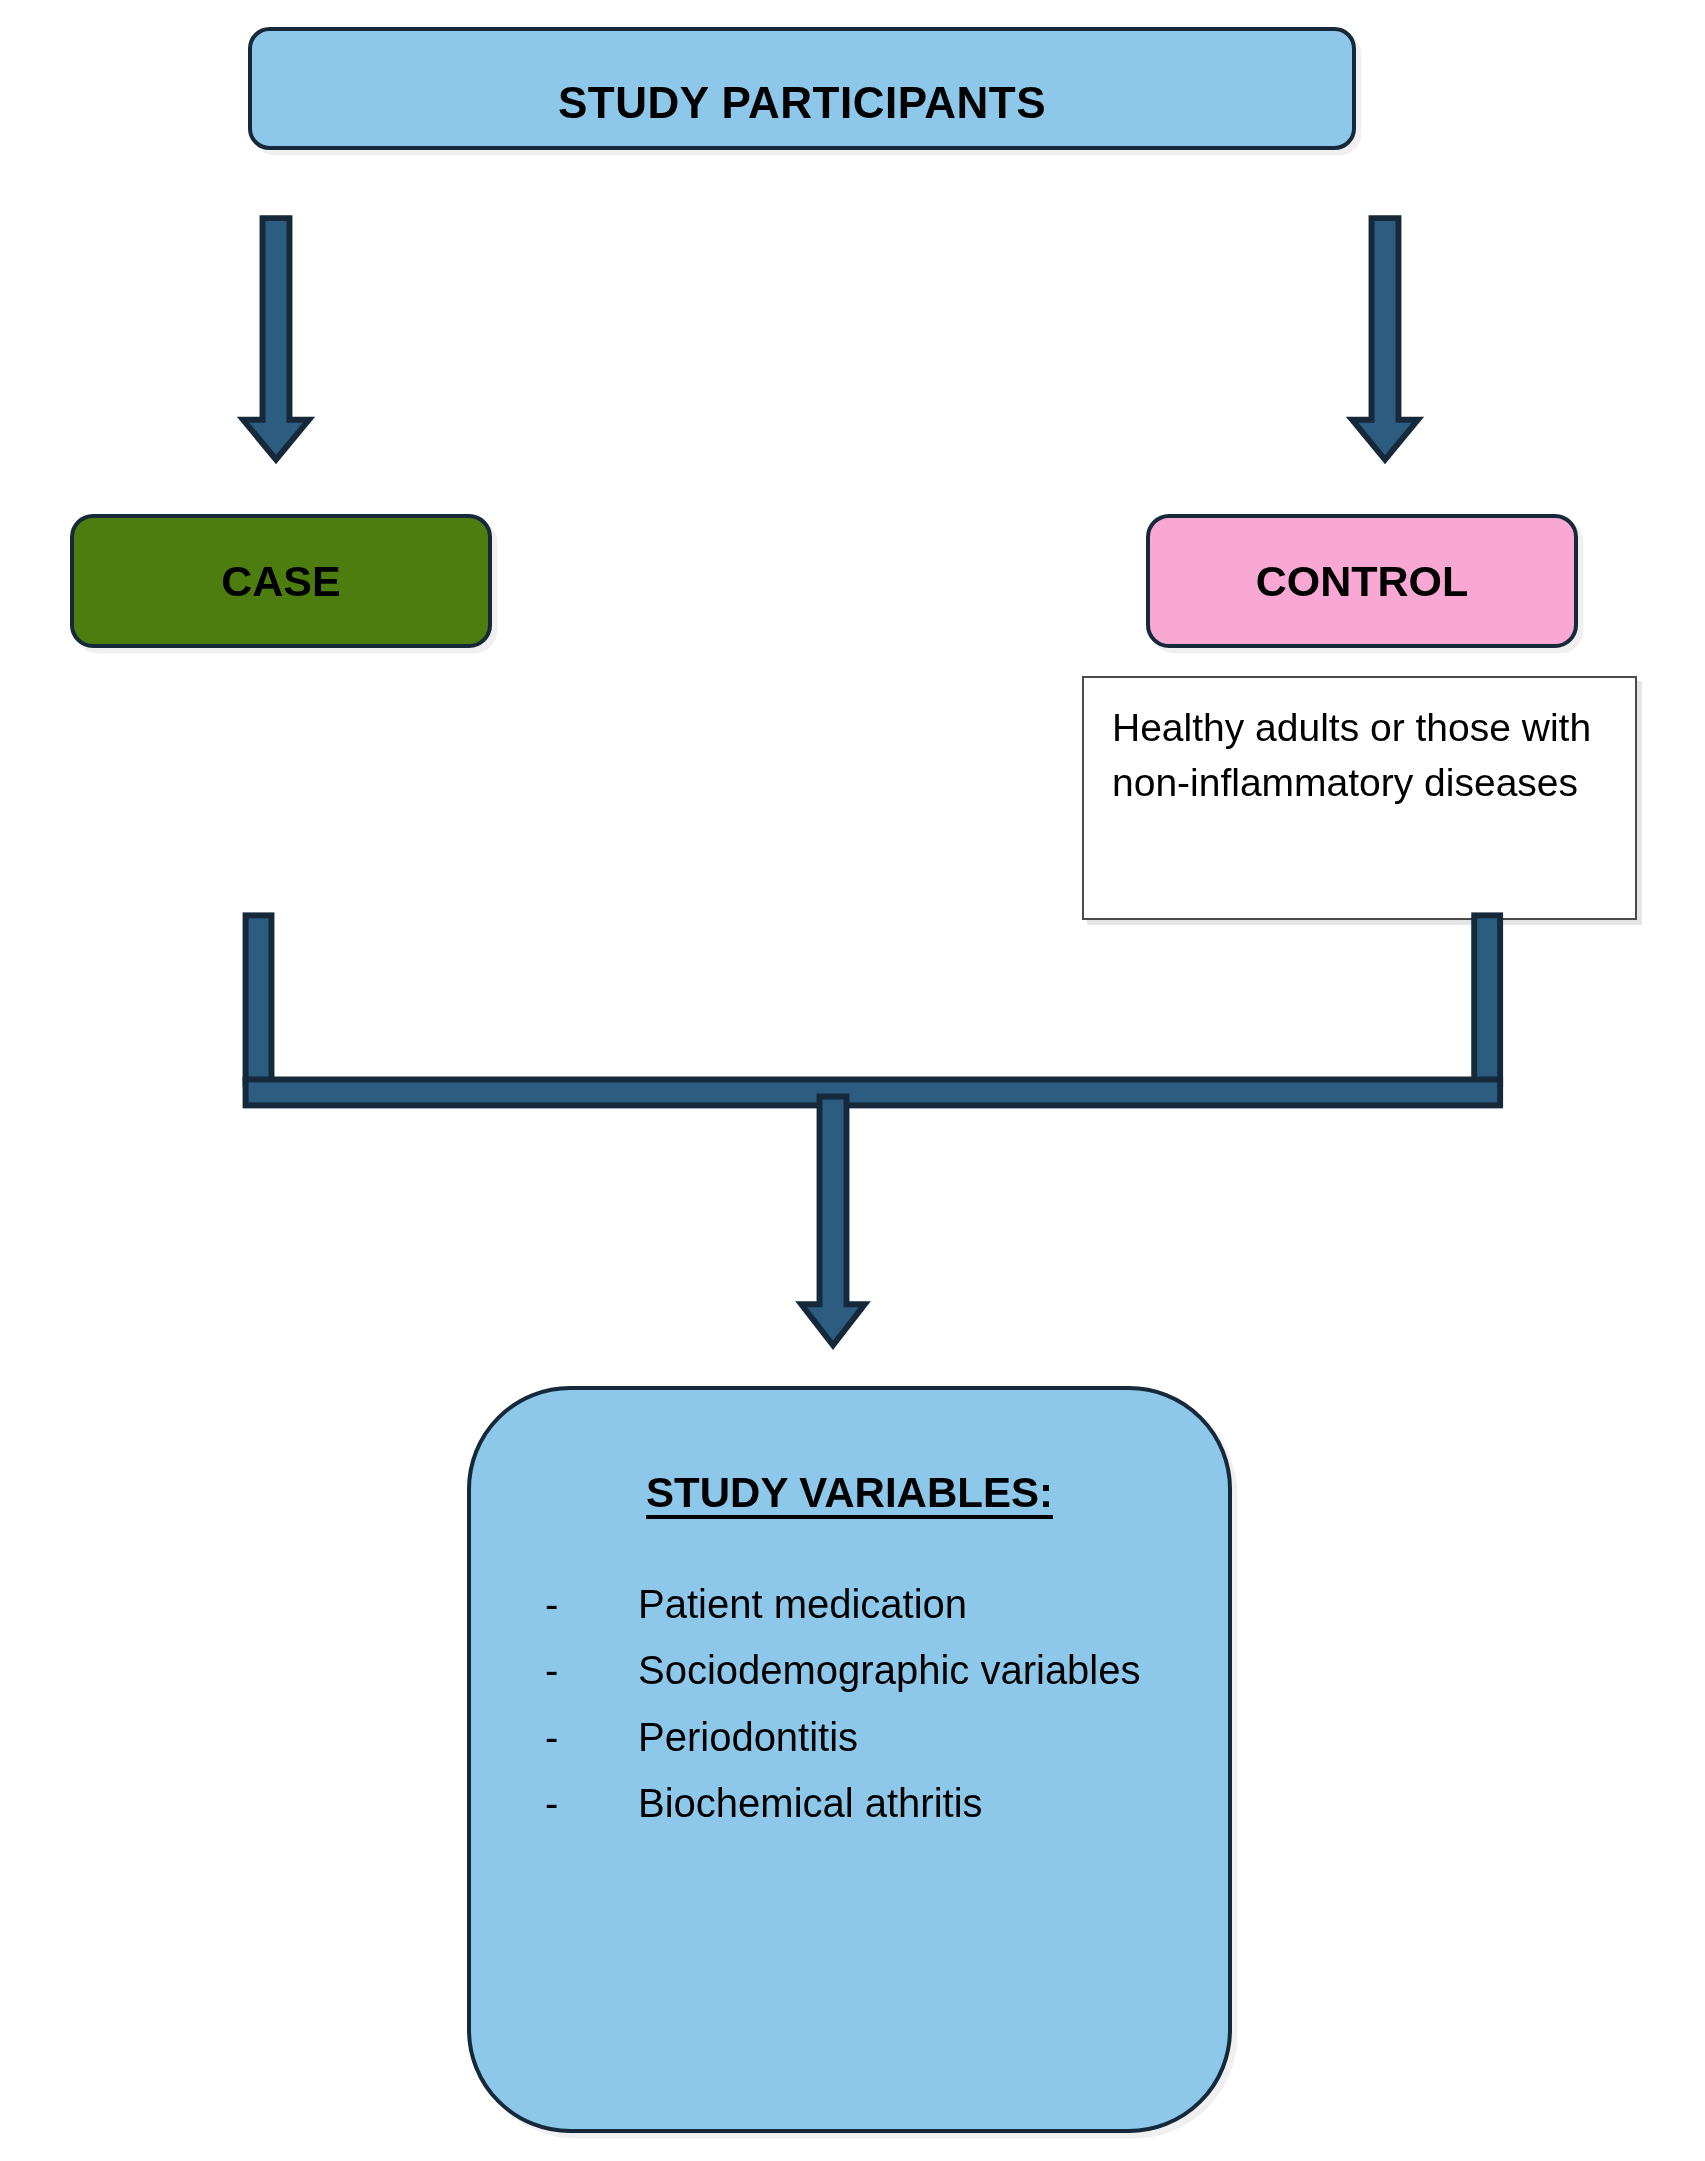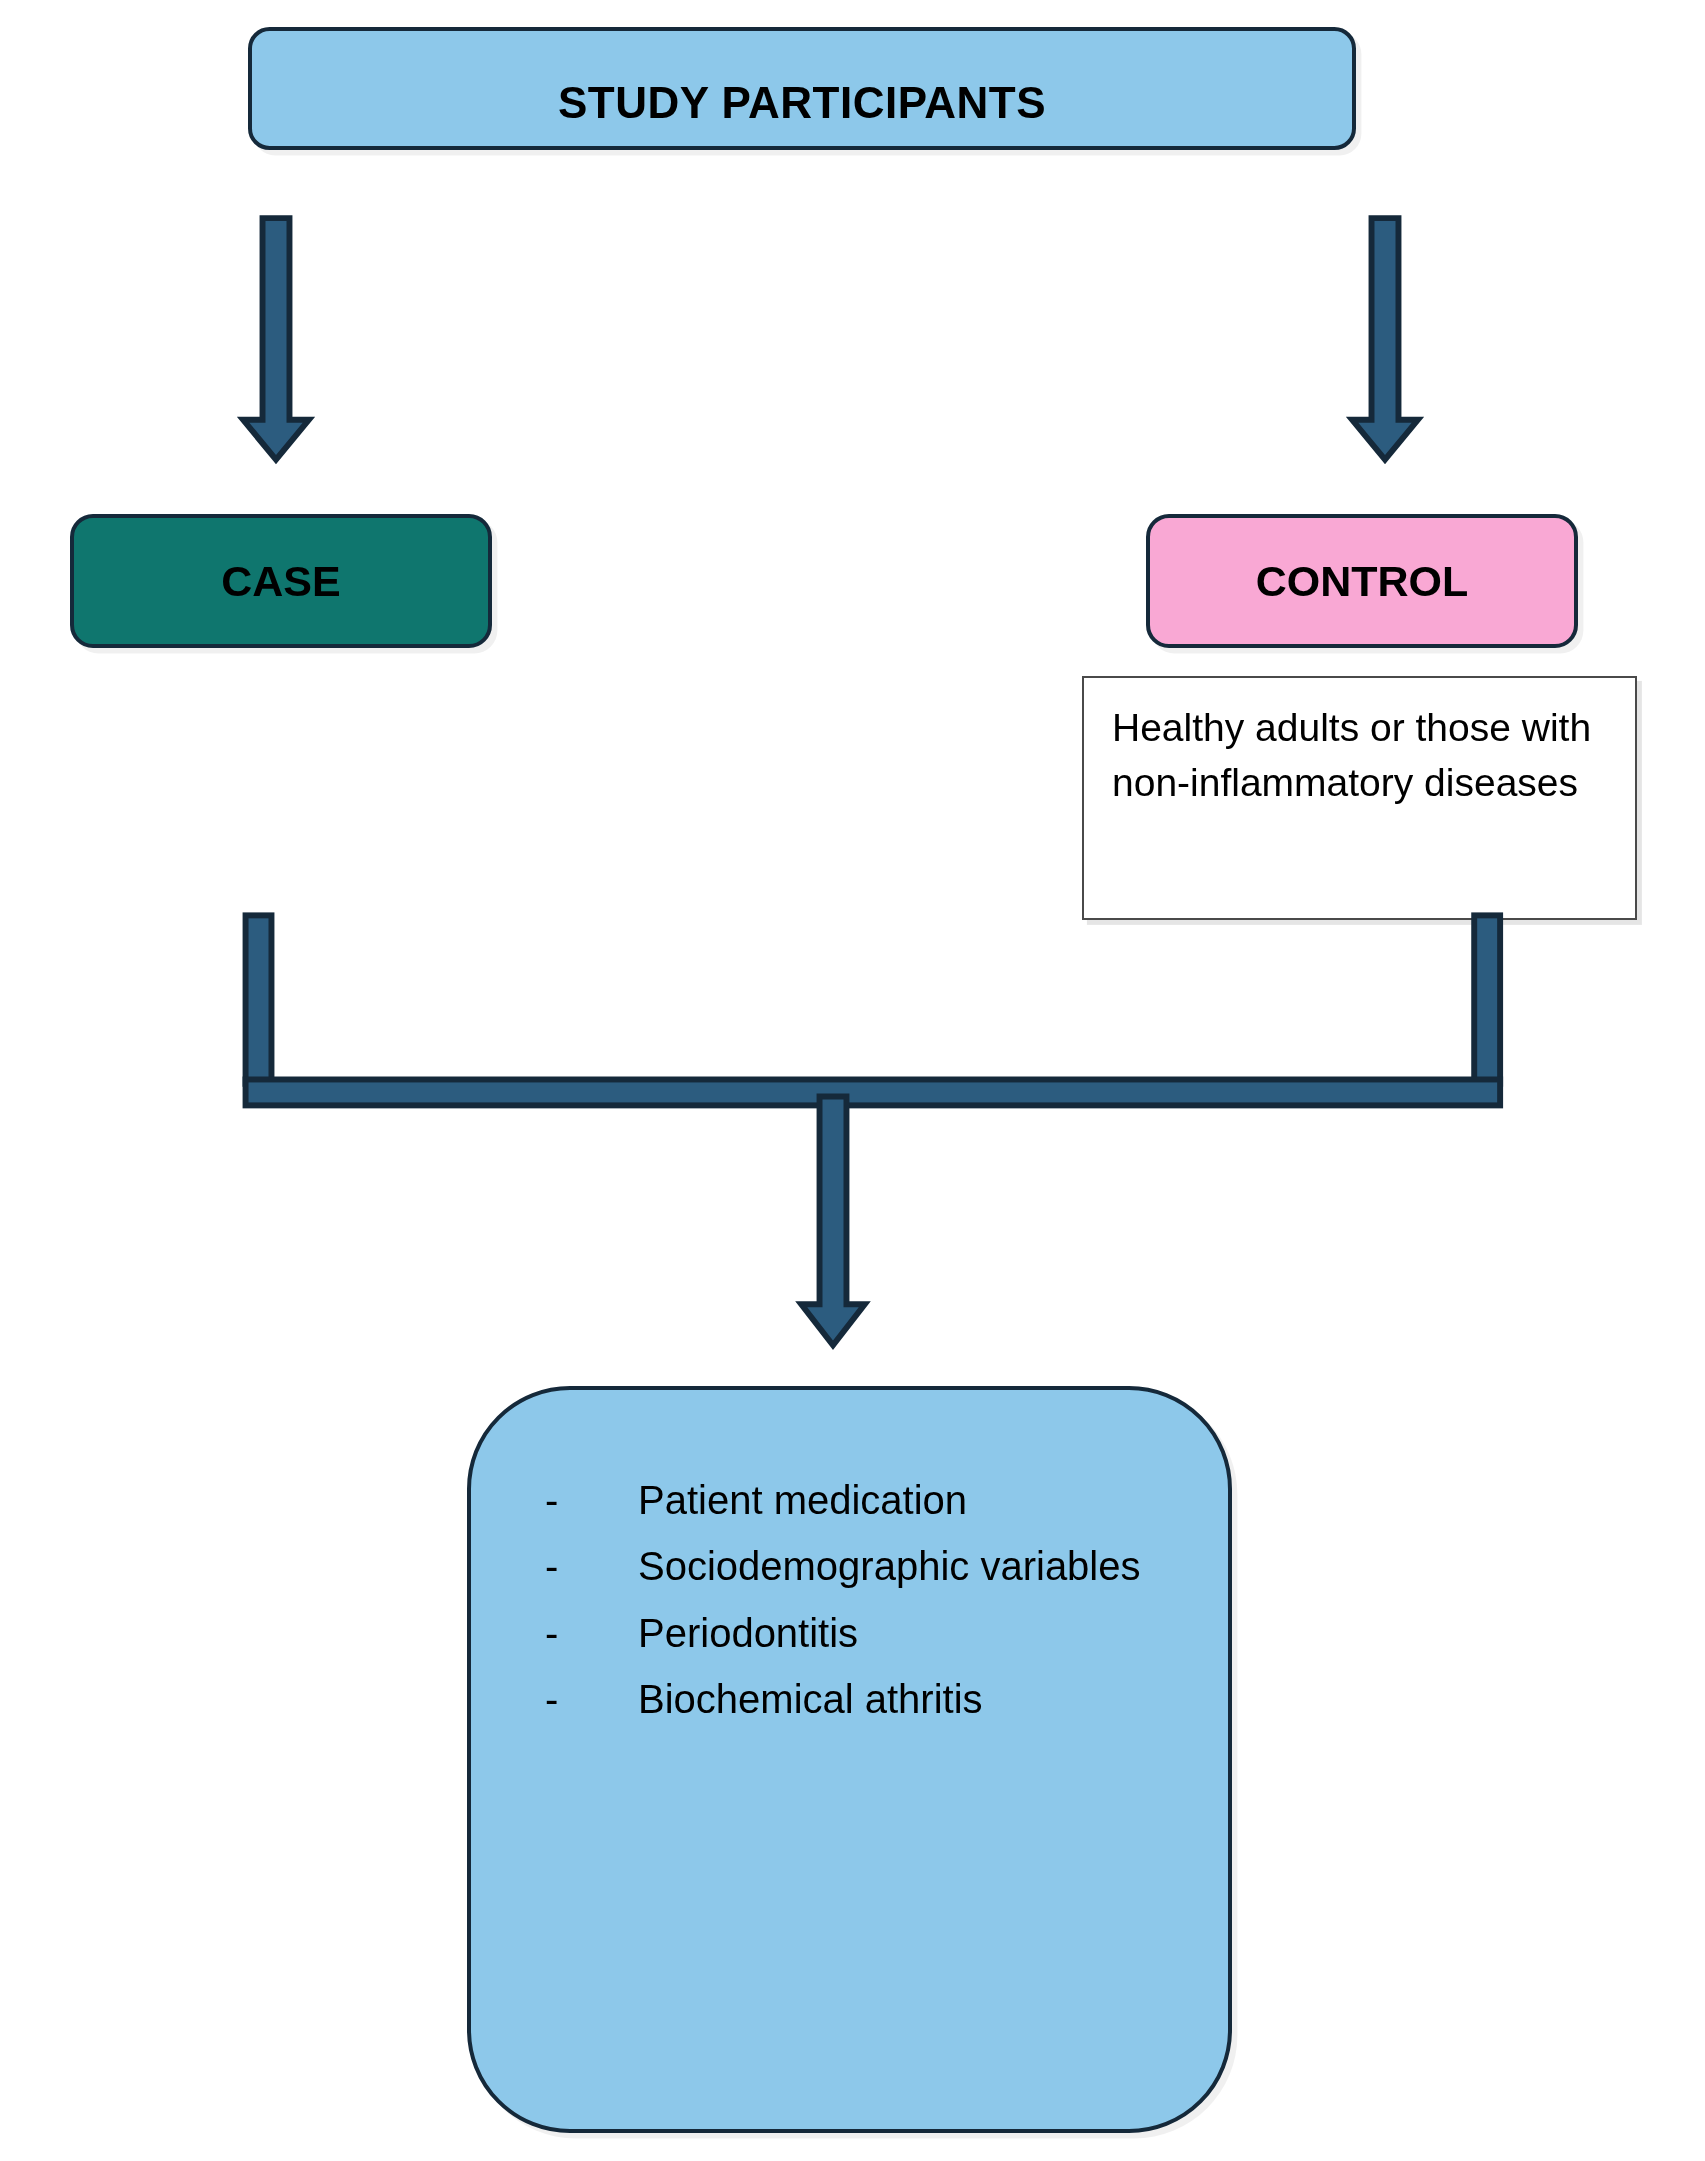--- a/index.html
+++ b/index.html
@@ -49,21 +49,21 @@
     color: #000000;
     margin-top: 28px;
   }
 
   
   #case-box {
     left: 70px;
     top: 514px;
     width: 422px;
     height: 134px;
-    background: #0f766e;
+    background: #4d7c0f;
     border-radius: 23px;
   }
   #control-box {
     left: 1146px;
     top: 514px;
     width: 432px;
     height: 134px;
     background: #f9a8d4;
     border-radius: 23px;
   }
@@ -205,20 +205,21 @@
     </svg>
   </div>
 
   <div class="conn" style="left:798px; top:1096px;">
     <svg width="70" height="254" viewBox="0 0 130 470">
       <path d="M 40 0 L 90 0 L 90 386 L 124 386 L 65 462 L 6 386 L 40 386 Z" fill="#2C5C7F" stroke="#15293A" stroke-width="11" stroke-linejoin="miter"></path>
     </svg>
   </div>
 
   <div id="study-variables">
+    <span id="sv-title">STUDY VARIABLES:</span>
     <ul id="sv-list">
       <li>
         <span class="dash">-</span>
         <span class="item-text">Patient medication</span>
       </li>
       <li>
         <span class="dash">-</span>
         <span class="item-text">Sociodemographic variables</span>
       </li>
       <li>

